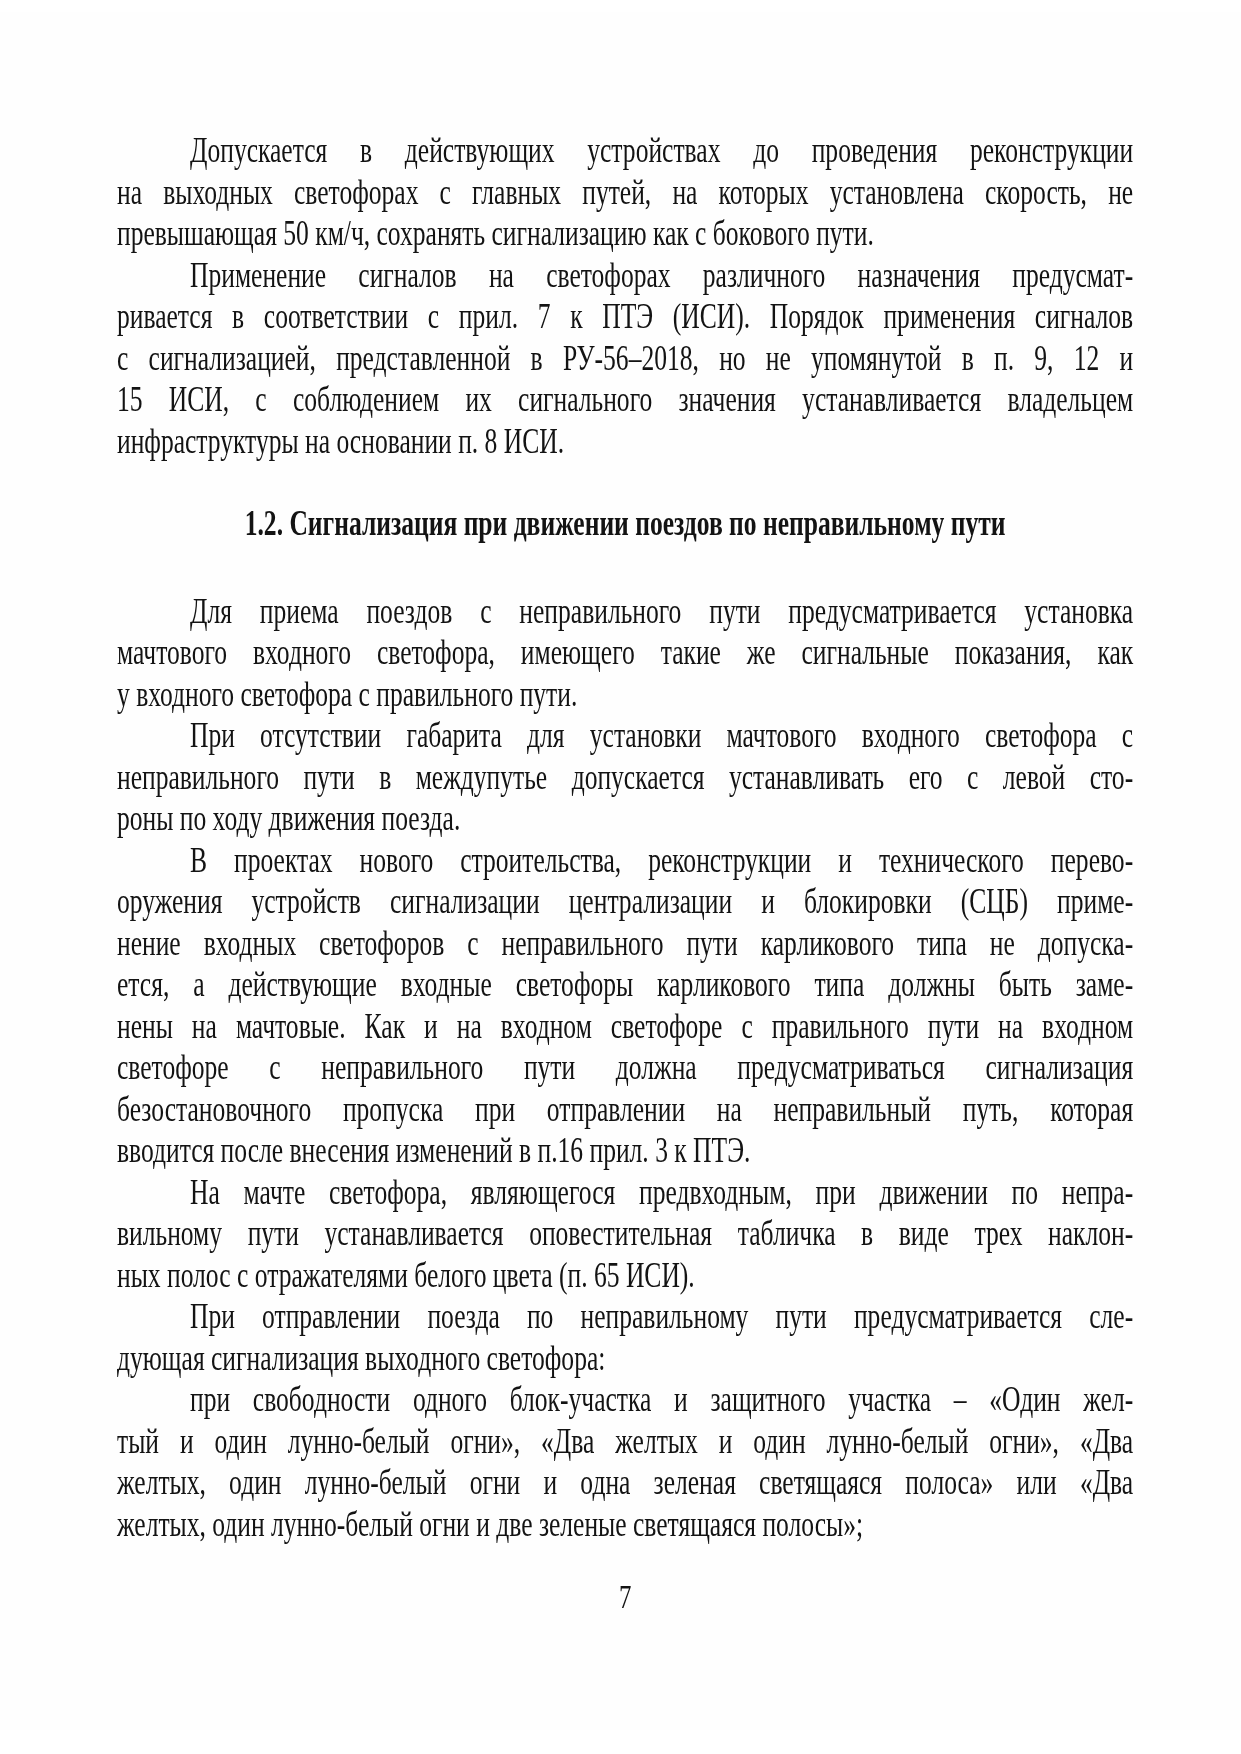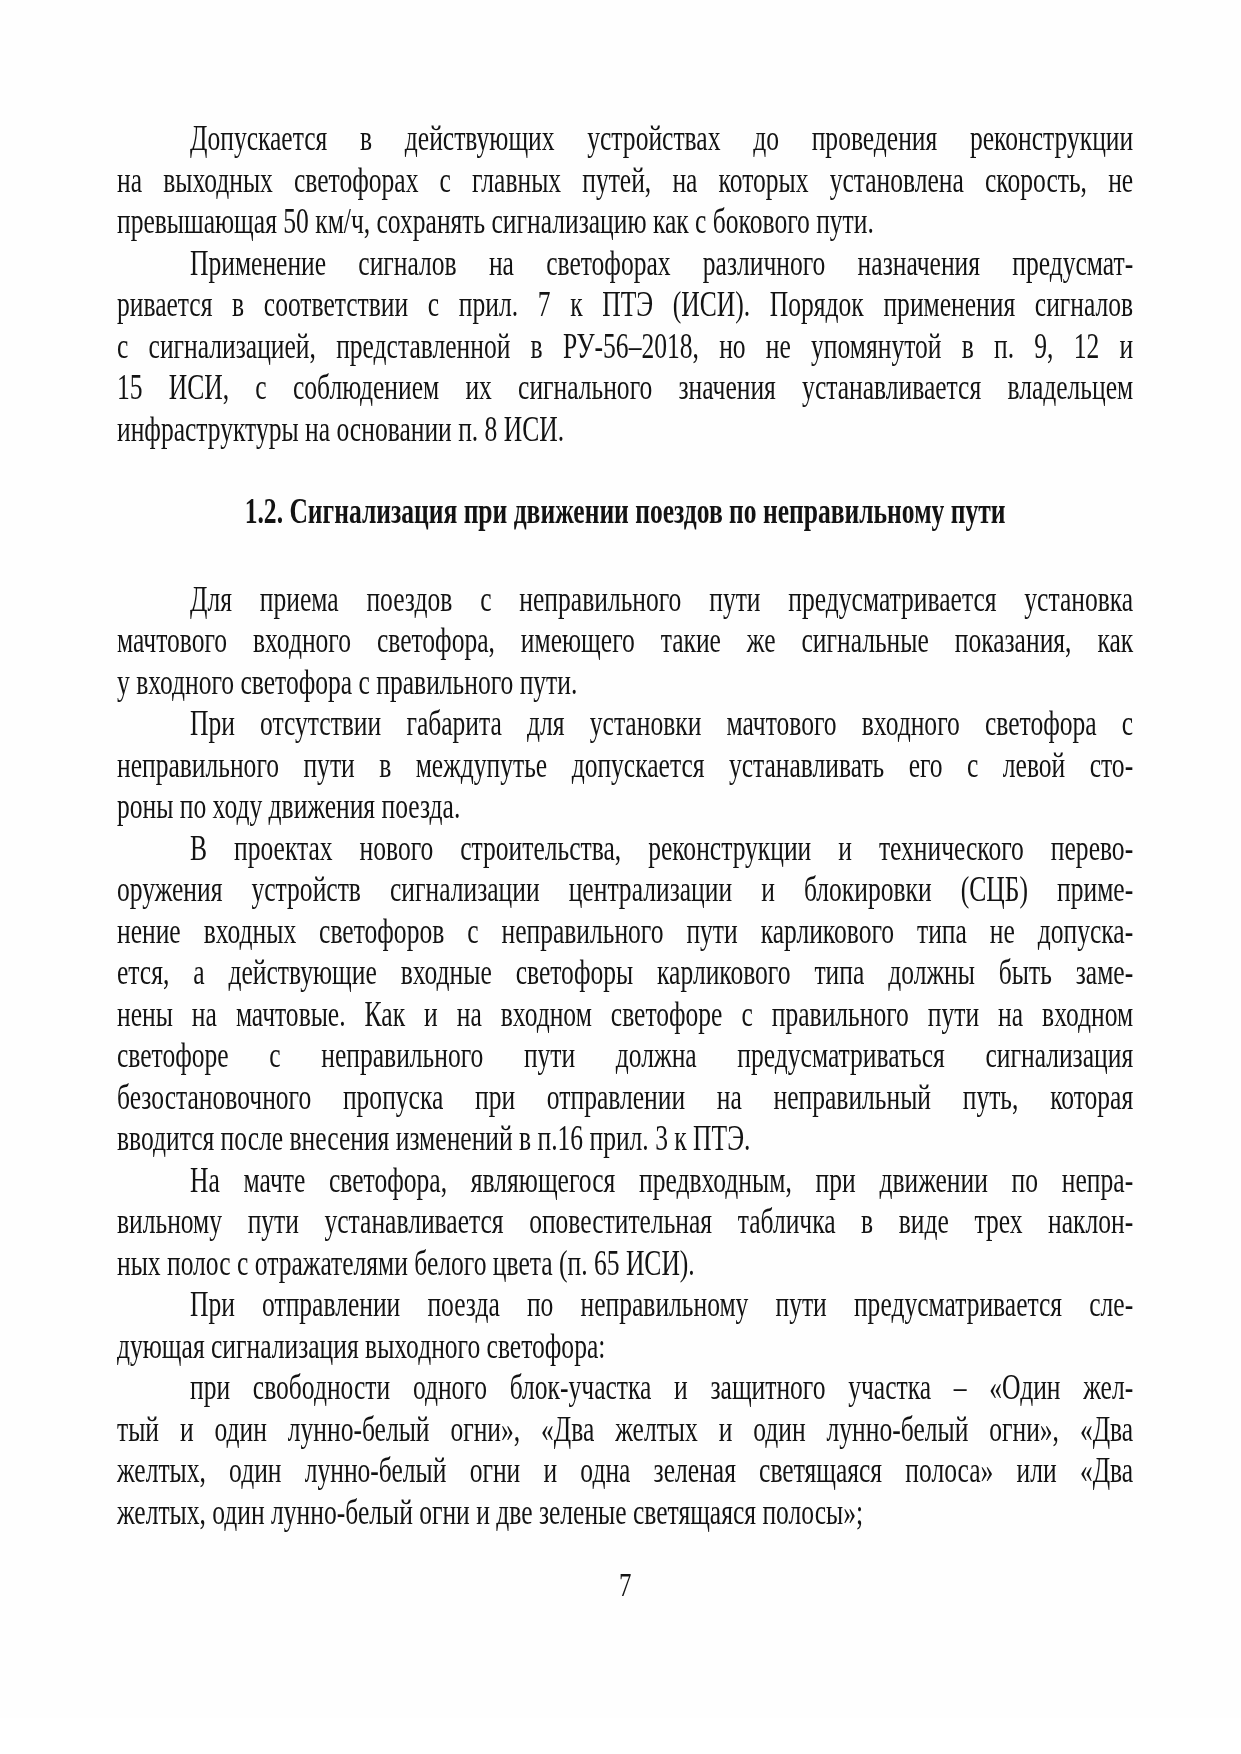--- a/index.html
+++ b/index.html
@@ -12,20 +12,21 @@
     background: #ffffff;
     overflow: hidden;
     font-family: "Liberation Serif", "DejaVu Serif", serif;
     color: #131313;
   }
   .page {
     position: relative;
     width: 1241px;
     height: 1718px;
     background: #fefefe;
+    margin-top: 12px;
   }
   
   .text-block {
     position: absolute;
     left: 117px;
     top: 118px;
     width: 1392px;
     transform: scaleX(0.73);
     transform-origin: 0 0;
     font-size: 35px;

